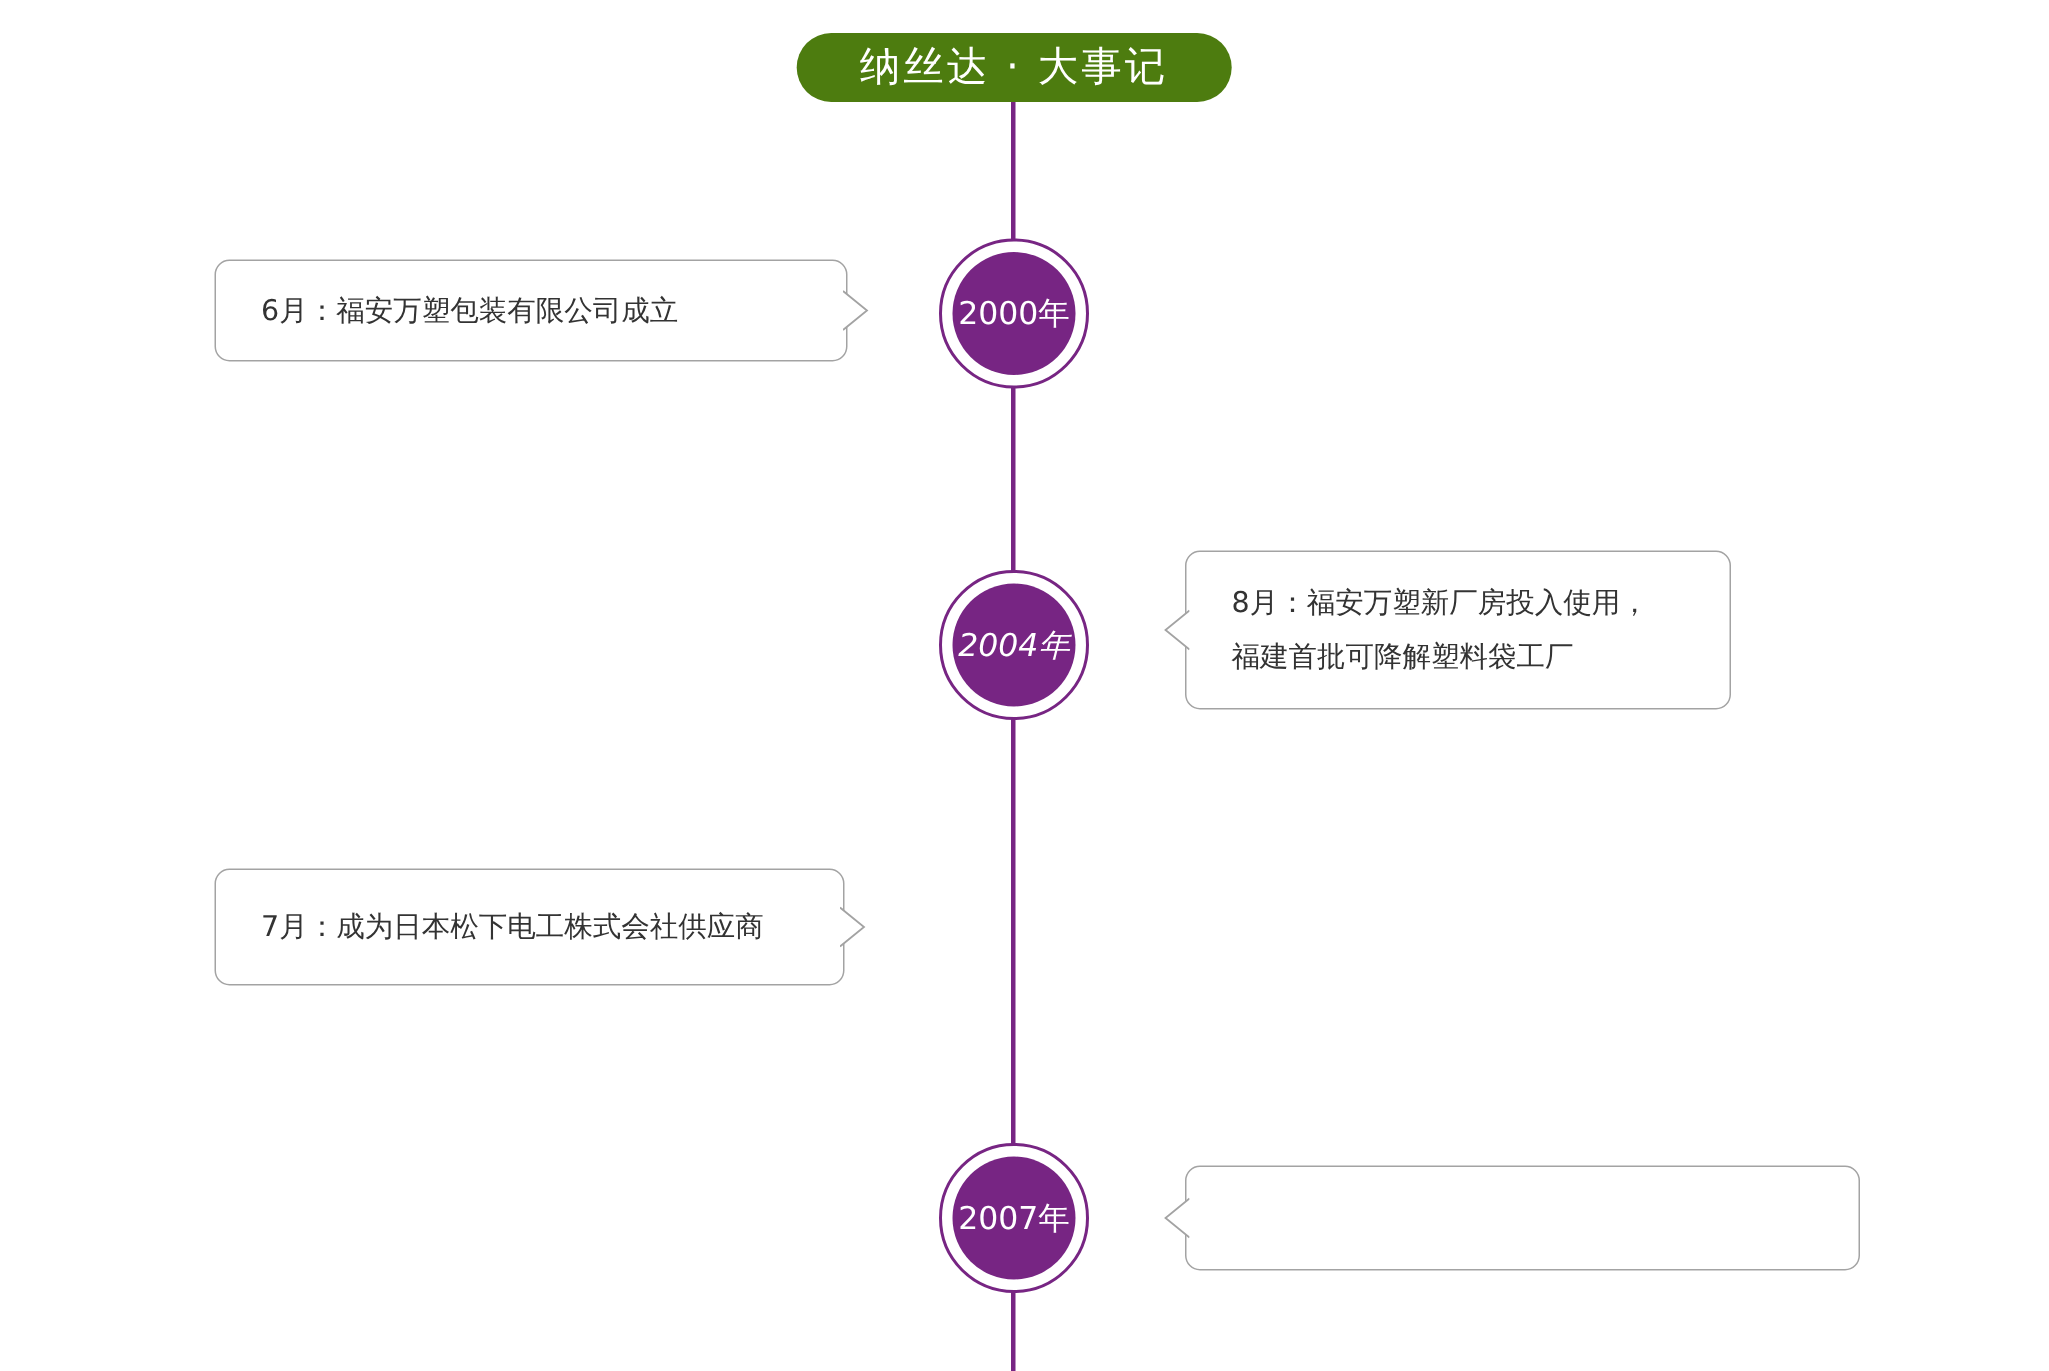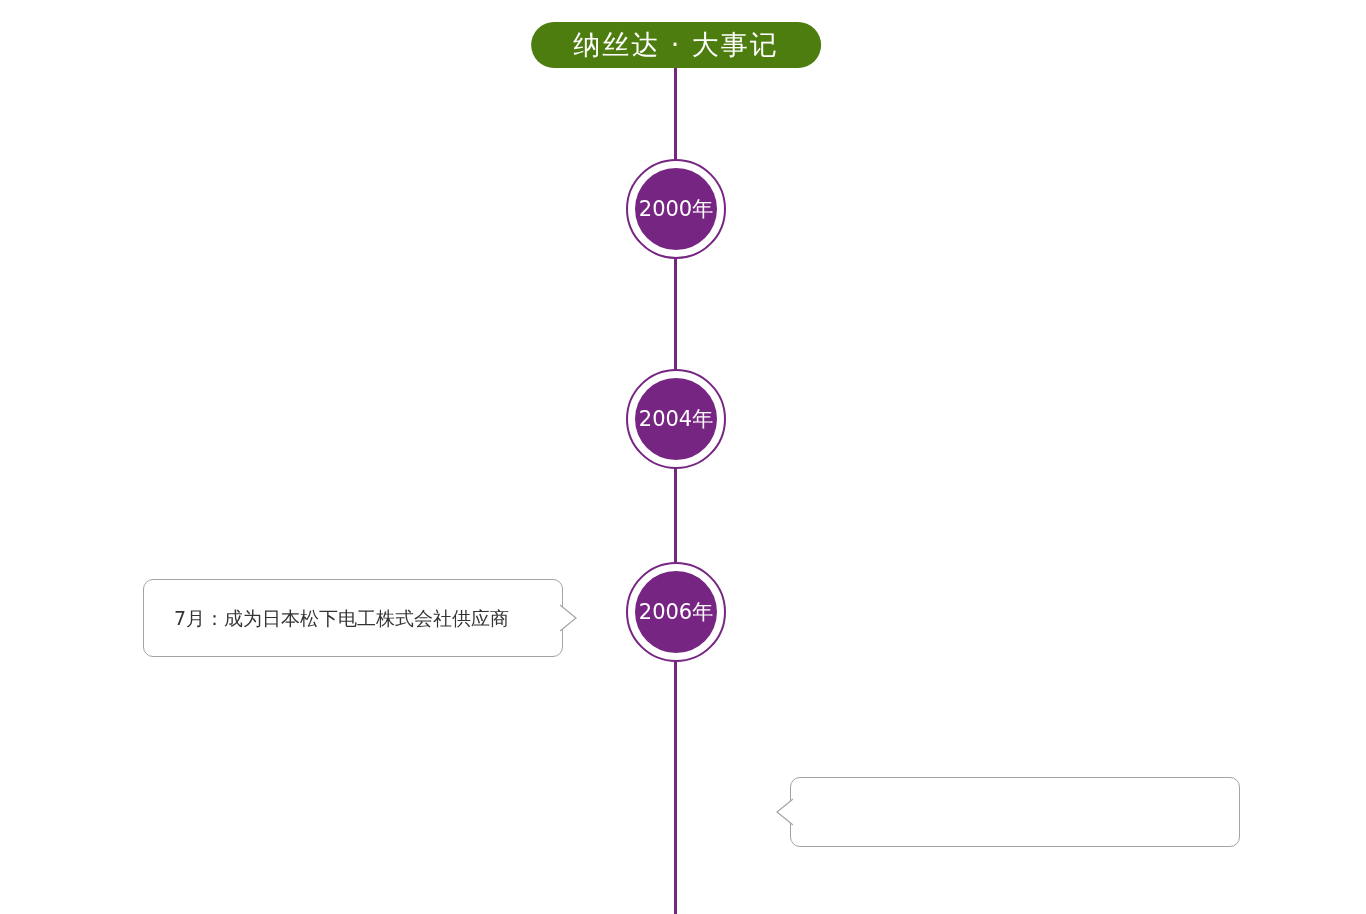--- a/index.html
+++ b/index.html
@@ -100,34 +100,47 @@
 
 <div class="canvas">
 
   <div class="vline"></div>
 
   <div class="header">纳丝达 · 大事记</div>
 
   <div class="node" style="top:159px;">
     <div class="node-inner">2000年</div>
   </div>
+  <div class="bubble left" style="left:143px; top:173px; width:422px; height:68px;">
+    <span class="bubble-text">6月：福安万塑包装有限公司成立</span>
+    <svg class="tip" width="18" height="30" viewBox="0 0 18 30">
+      <path d="M0,2 L16,15 L0,28" fill="#ffffff" stroke="#a3a3a3" stroke-width="1.2"></path>
+    </svg>
+  </div>
 
-  <div class="node" style="top:369px;">
+  <div class="node" style="top:380px;font-style:italic;">
     <div class="node-inner">2004年</div>
   </div>
+  <div class="bubble right" style="left:790px; top:367px; width:364px; height:106px;">
+    <svg class="tip" width="18" height="30" viewBox="0 0 18 30">
+      <path d="M18,2 L2,15 L18,28" fill="#ffffff" stroke="#a3a3a3" stroke-width="1.2"></path>
+    </svg>
+    <span class="bubble-text">8月：福安万塑新厂房投入使用，
+福建首批可降解塑料袋工厂</span>
+  </div>
 
-  <div class="node" style="top:562px;">
-    <div class="node-inner">2006年</div>
-  </div>
   <div class="bubble left" style="left:143px; top:579px; width:420px; height:78px;">
     <span class="bubble-text">7月：成为日本松下电工株式会社供应商</span>
     <svg class="tip" width="18" height="30" viewBox="0 0 18 30">
       <path d="M0,2 L16,15 L0,28" fill="#ffffff" stroke="#a3a3a3" stroke-width="1.2"></path>
     </svg>
   </div>
 
+  <div class="node" style="top:762px;">
+    <div class="node-inner">2007年</div>
+  </div>
   <div class="bubble right" style="left:790px; top:777px; width:450px; height:70px;">
     <svg class="tip" width="18" height="30" viewBox="0 0 18 30">
       <path d="M18,2 L2,15 L18,28" fill="#ffffff" stroke="#a3a3a3" stroke-width="1.2"></path>
     </svg>
   </div>
 
 </div>
 
 </body></html>

